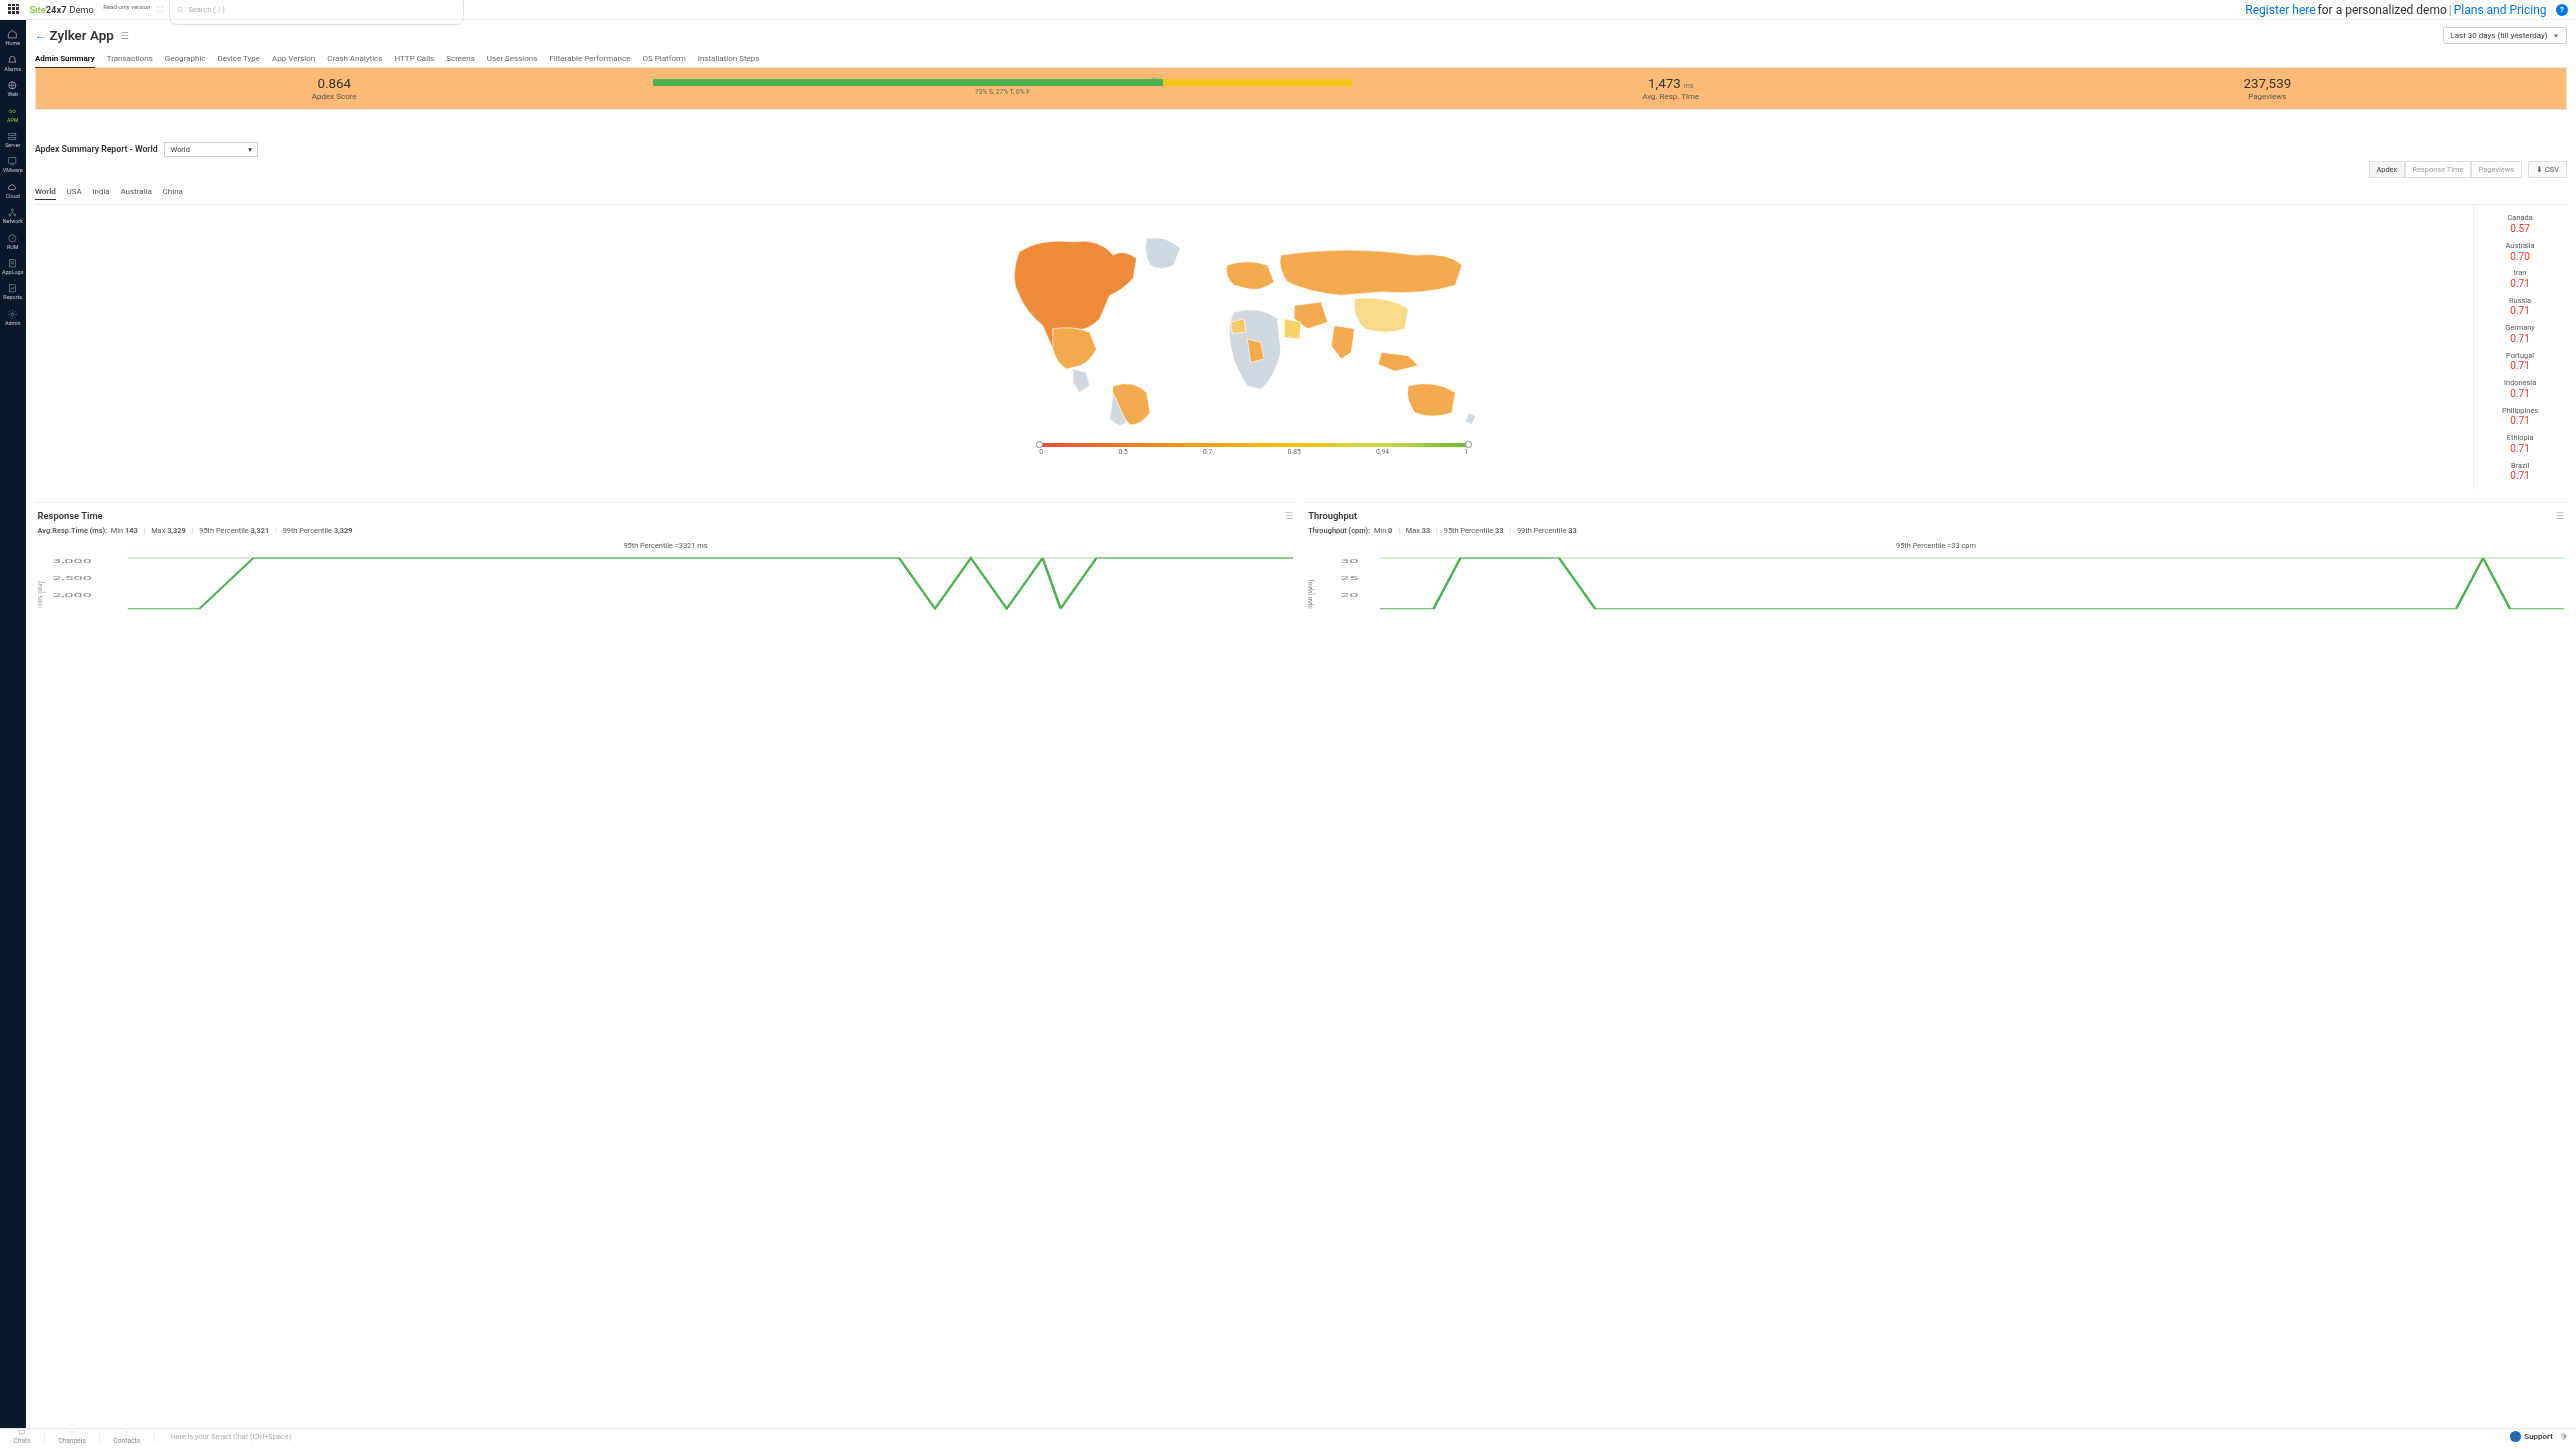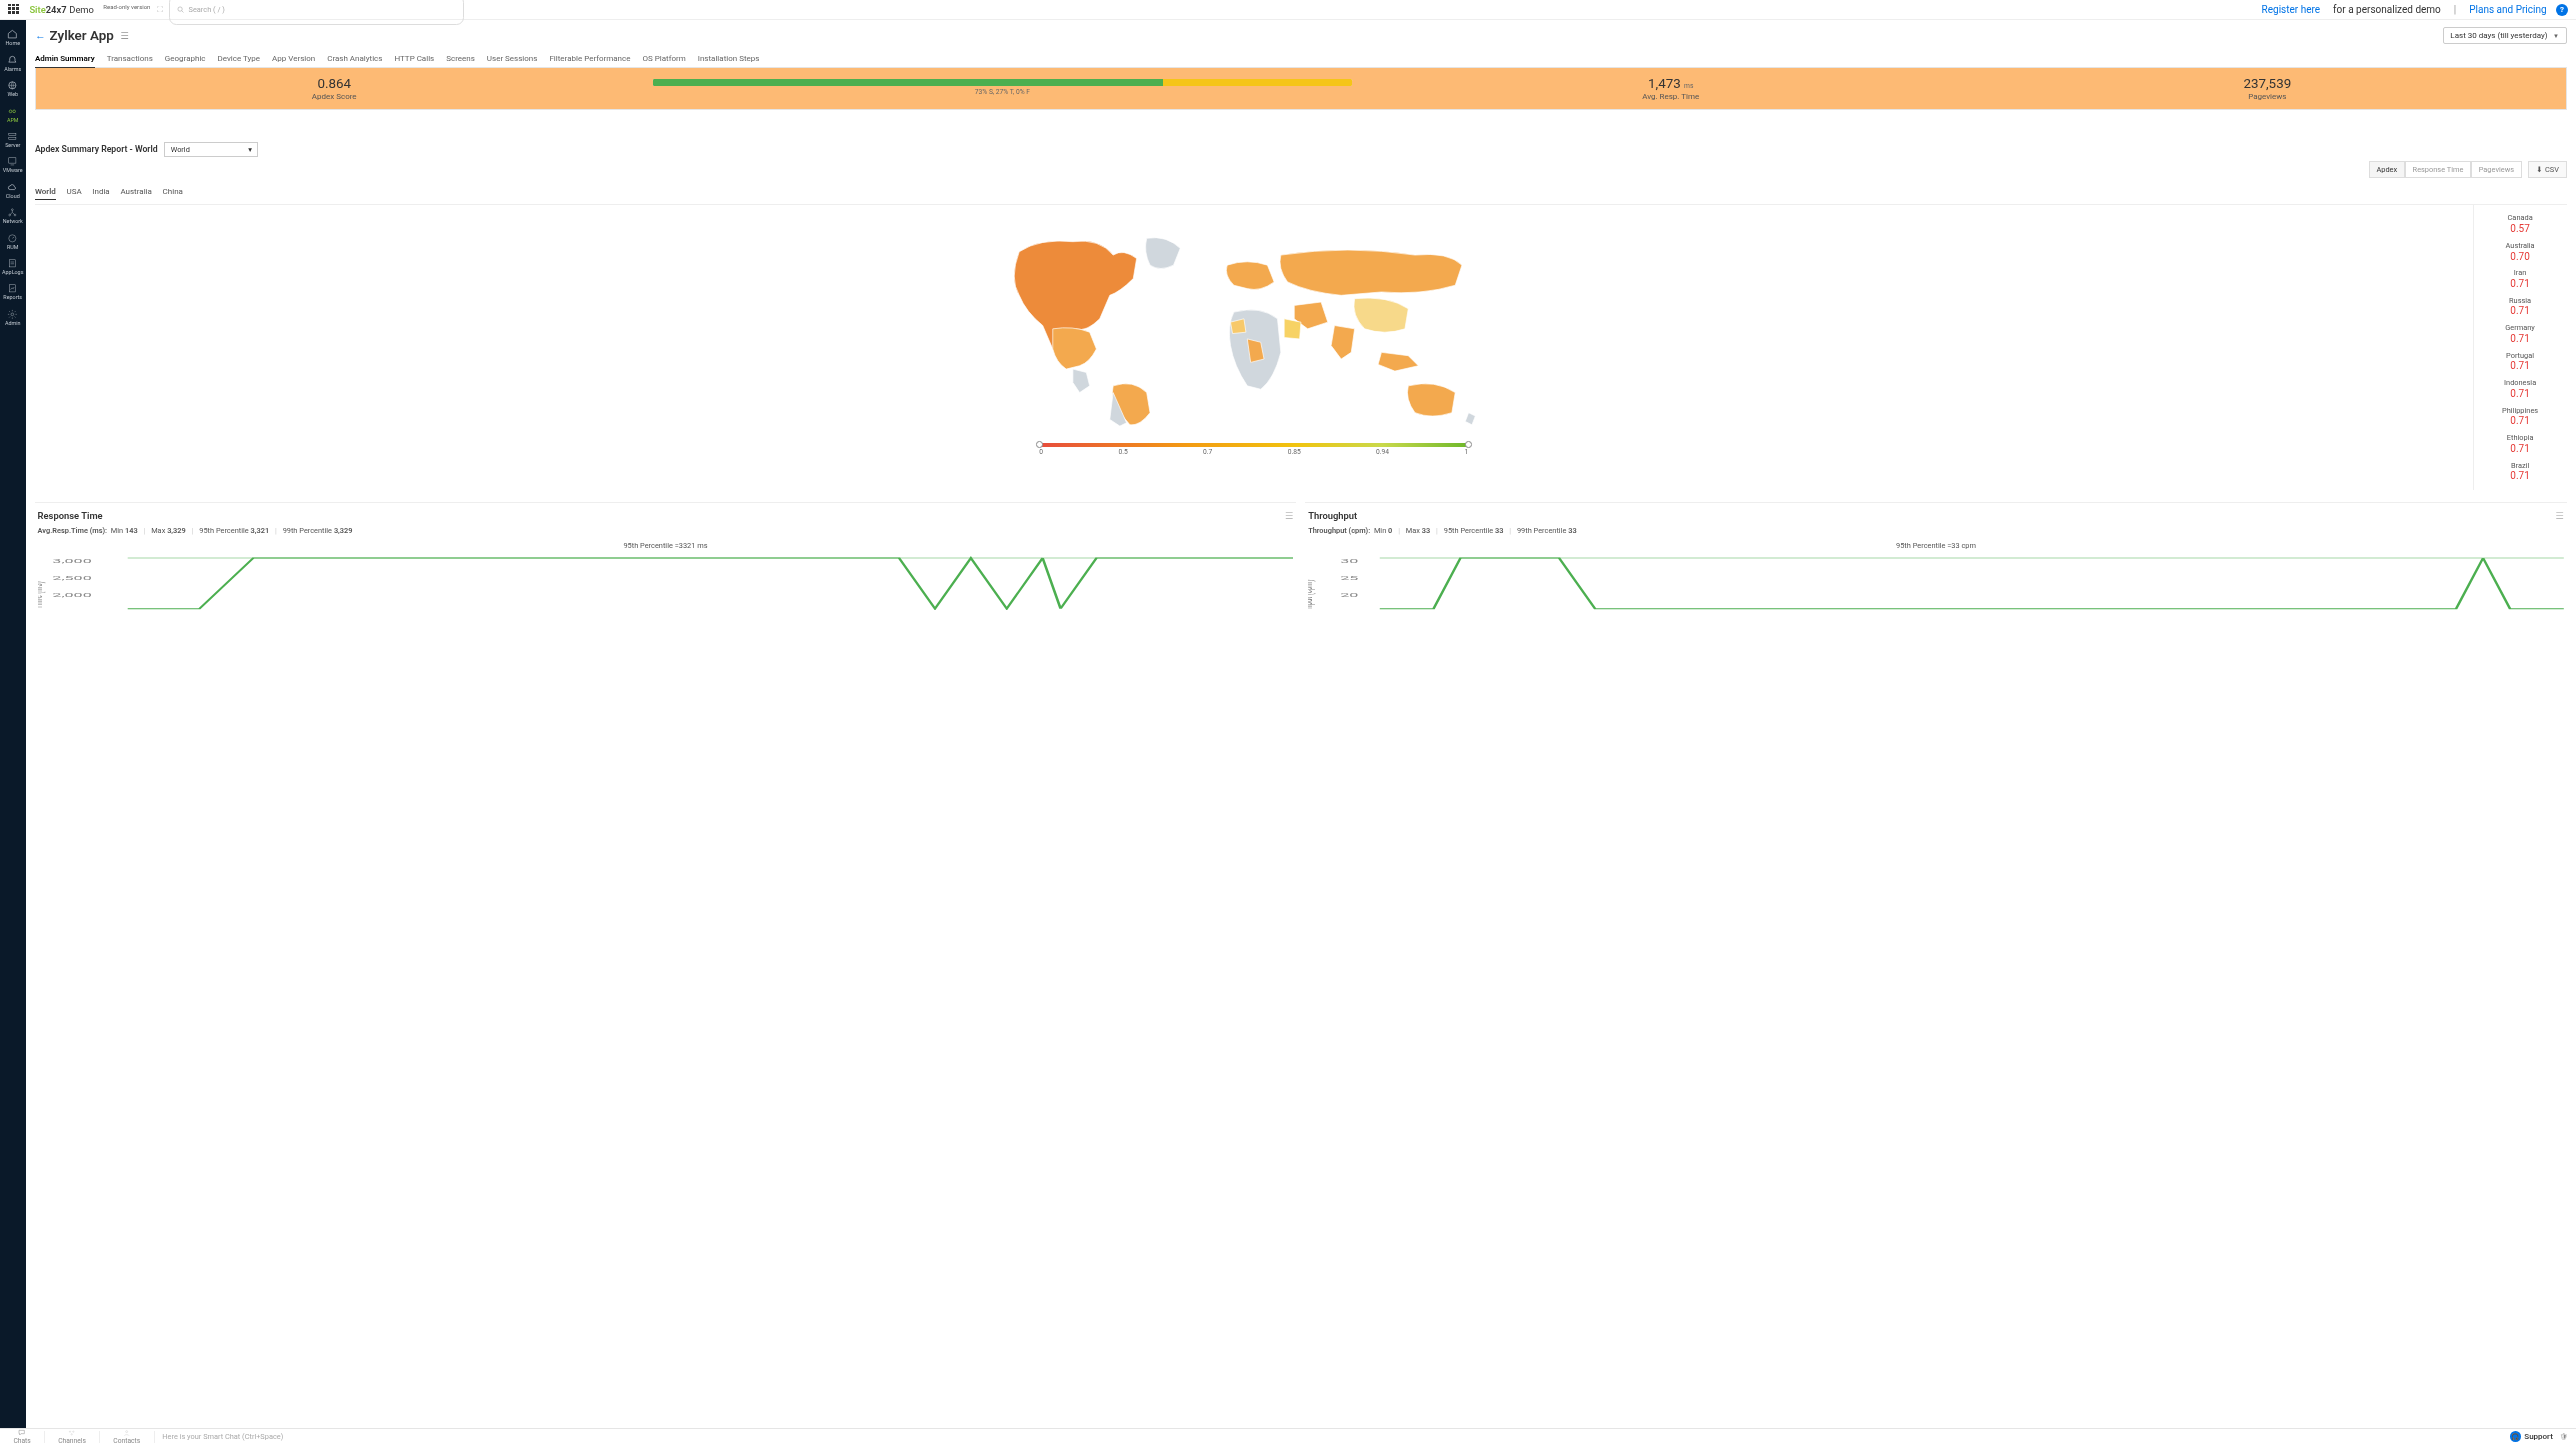--- a/index.html
+++ b/index.html
@@ -11,21 +11,21 @@
 .apps-icon span { background: #333; }
 .brand { margin-left: 9.4px; font-weight: 600; font-size: 9.4px; }
 .brand .site { color: #8cc63f; }
 .brand .x7 { color: #333; }
 .brand .demo { color: #333; font-weight: 400; margin-left: 2.7px; }
 .brand-sub { font-size: 6px; color: #666; margin-left: 9.4px; margin-top: -1.3px; }
 .brand-col { display: flex; flex-direction: row; }
 .expand-icon { margin-left: 6.7px; color: #bbb; cursor: pointer; font-size: 8px; }
 .search-box { margin-left: 6.7px; flex: 0 0 295px; height: 30px; border: 0.7px solid #ddd; border-radius: 7.4px; display: flex; align-items: center; padding: 0 6.7px; color: #aaa; font-size: 7.4px; }
 .search-box svg { width: 7.4px; height: 7.4px; margin-right: 4px; }
-.top-links { margin-left: auto; font-size: 10px; display: flex; align-items: center; gap: 13px; justify-content: center; }
+.top-links { margin-left: auto; font-size: 12px; display: flex; align-items: center; gap: 2px; justify-content: center; }
 .top-links a { color: #0073e6; text-decoration: none; }
 .top-links .sep { color: #999; }
 .help-icon { width: 12px; height: 12px; border-radius: 50%; background: #0073e6; color: #fff; display: flex; align-items: center; justify-content: center; font-size: 8px; margin-left: 9.4px; cursor: pointer; font-weight: bold; }
 
 
 .sidebar { position: fixed; left: 0; top: 20px; bottom: 17.4px; width: 25.5px; background: #0a1929; display: flex; flex-direction: column; align-items: center; padding-top: 5.4px; z-index: 10; }
 .side-item { width: 100%; display: flex; flex-direction: column; align-items: center; padding: 4px 0; cursor: pointer; color: #c0c8d0; }
 .side-item.active { color: #8cc63f; }
 .side-item svg, .side-item .sicon { width: 10.7px; height: 10.7px; }
 .side-item .slabel { font-size: 5.4px; margin-top: 1.3px; text-align: center; line-height: 1; }
@@ -101,21 +101,21 @@
 .percentile-label { text-align: center; font-size: 7.4px; color: #555; }
 .chart-svg { width: 100%; height: 60px; }
 .yaxis-label { font-size: 9px; fill: #888; }
 .axis-title { font-size: 9px; fill: #888; }
 
 
 .bottombar { position: fixed; left: 0; right: 0; bottom: 4px; height: 17.4px; background: #fff; border-top: 0.7px solid #e5e5e5; display: flex; align-items: center; font-size: 6.7px; color: #888; z-index: 20; }
 .bb-item { display: flex; flex-direction: column; align-items: center; padding: 0 13.4px; cursor: pointer; }
 .bb-item svg { width: 9.4px; height: 8px; }
 .bb-sep { width: 0.7px; height: 12px; background: #eee; }
-.bb-smartchat { padding-left: 8px; color: #aaa; font-size: 7.4px; }
+.bb-smartchat { padding-left: 16px; color: #aaa; font-size: 7.4px; }
 .bb-right { margin-left: auto; display: flex; align-items: center; gap: 6.7px; padding-right: 8px; }
 .support-btn { display: flex; align-items: center; gap: 3.4px; color: #333; font-size: 8px; cursor: pointer; font-weight: 500; }
 .support-icon { width: 10.7px; height: 10.7px; border-radius: 50%; background: #0073e6; color: #fff; display: flex; align-items: center; justify-content: center; font-size: 6.7px; }
 .shield-icon { color: #888; cursor: pointer; }
 </style>
 </head>
 <body>
 
 <div class="topbar">
   <div class="apps-icon">

